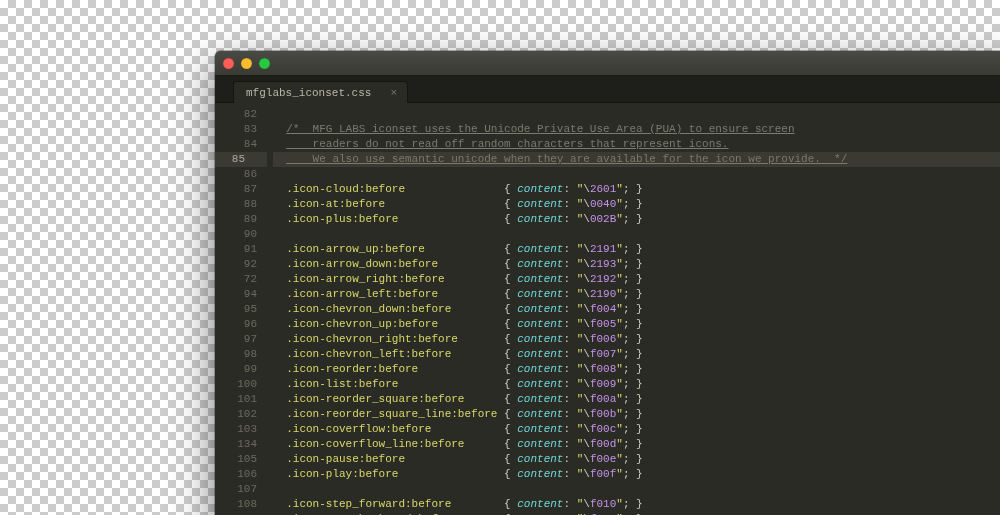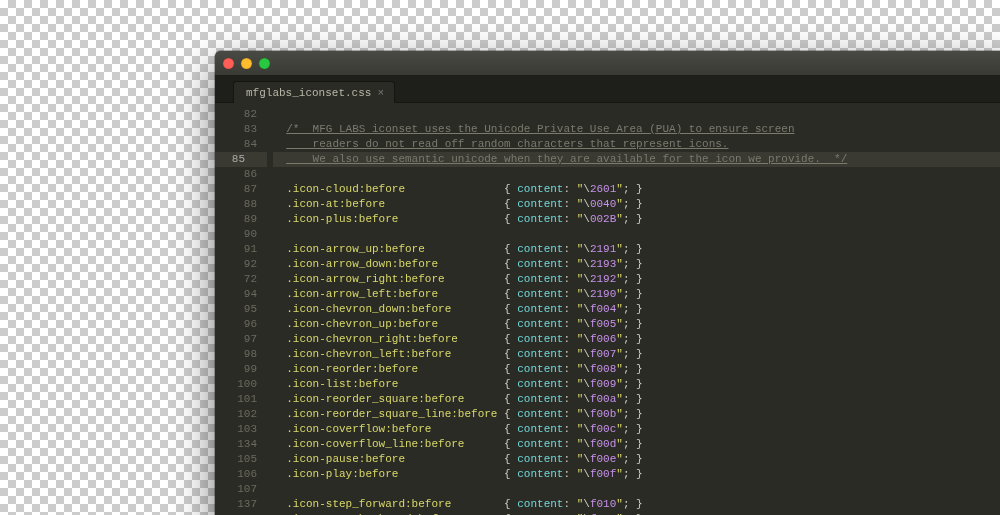--- a/index.html
+++ b/index.html
@@ -58,21 +58,21 @@
     border-bottom:1px solid #15150f;
   }
   .tab {
     background:#2b2b26;
     color:#b8b8a8;
     padding:5px 10px 4px 12px;
     border-radius:4px 4px 0 0;
     font-size:11px;
     display:flex;
     align-items:flex-start;
-    gap:6px;
+    gap:19px;
     border:1px solid #15150f;
     border-bottom:none;
     margin-bottom:-1px;
   }
   .tab .x { color:#777; font-size:11px; }
   .editor {
     flex:1;
     display:flex;
     overflow:hidden;
     background:#2b2b26;
@@ -96,21 +96,21 @@
     white-space:pre;
     color:#ccc;
     position:relative;
     overflow:hidden;
   }
   .code .row { height:15px; }
   .code .row.hl { background:#3a3a32; }
   .cm { color:#7a7a6e;text-decoration:underline; }       
   .sel { color:#d8d86a; }
   .b { color:#cfcfc0; }        
-  .prop { color:#6fd7d7; } 
+  .prop { color:#6fd7d7; font-style:italic; } 
   .str { color:#d8d86a; }      
   .esc { color:#c792ea; }      
   .colon { color:#cfcfc0; }
 </style>
 </head>
 <body>
 
 <div class="checker">
   <div class="window">
 
@@ -150,20 +150,20 @@
           <div>98</div>
           <div>99</div>
           <div>100</div>
           <div>101</div>
           <div>102</div>
           <div>103</div>
           <div>134</div>
           <div>105</div>
           <div>106</div>
           <div>107</div>
-          <div>137</div>
+          <div>108</div>
           <div>109</div>
         </div>
       <div class="code" id="code"><div class="row"> </div><div class="row">  <span class="cm">/*  MFG LABS iconset uses the Unicode Private Use Area (PUA) to ensure screen</span></div><div class="row">  <span class="cm">    readers do not read off random characters that represent icons.</span></div><div class="row hl">  <span class="cm">    We also use semantic unicode when they are available for the icon we provide.  */</span></div><div class="row"> </div><div class="row">  <span class="sel">.icon-cloud:before               </span><span class="b">{ </span><span class="prop">content</span><span class="colon">: </span><span class="str">"</span><span class="b">\</span><span class="esc">2601</span><span class="str">"</span><span class="b">; }</span></div><div class="row">  <span class="sel">.icon-at:before                  </span><span class="b">{ </span><span class="prop">content</span><span class="colon">: </span><span class="str">"</span><span class="b">\</span><span class="esc">0040</span><span class="str">"</span><span class="b">; }</span></div><div class="row">  <span class="sel">.icon-plus:before                </span><span class="b">{ </span><span class="prop">content</span><span class="colon">: </span><span class="str">"</span><span class="b">\</span><span class="esc">002B</span><span class="str">"</span><span class="b">; }</span></div><div class="row"> </div><div class="row">  <span class="sel">.icon-arrow_up:before            </span><span class="b">{ </span><span class="prop">content</span><span class="colon">: </span><span class="str">"</span><span class="b">\</span><span class="esc">2191</span><span class="str">"</span><span class="b">; }</span></div><div class="row">  <span class="sel">.icon-arrow_down:before          </span><span class="b">{ </span><span class="prop">content</span><span class="colon">: </span><span class="str">"</span><span class="b">\</span><span class="esc">2193</span><span class="str">"</span><span class="b">; }</span></div><div class="row">  <span class="sel">.icon-arrow_right:before         </span><span class="b">{ </span><span class="prop">content</span><span class="colon">: </span><span class="str">"</span><span class="b">\</span><span class="esc">2192</span><span class="str">"</span><span class="b">; }</span></div><div class="row">  <span class="sel">.icon-arrow_left:before          </span><span class="b">{ </span><span class="prop">content</span><span class="colon">: </span><span class="str">"</span><span class="b">\</span><span class="esc">2190</span><span class="str">"</span><span class="b">; }</span></div><div class="row">  <span class="sel">.icon-chevron_down:before        </span><span class="b">{ </span><span class="prop">content</span><span class="colon">: </span><span class="str">"</span><span class="b">\</span><span class="esc">f004</span><span class="str">"</span><span class="b">; }</span></div><div class="row">  <span class="sel">.icon-chevron_up:before          </span><span class="b">{ </span><span class="prop">content</span><span class="colon">: </span><span class="str">"</span><span class="b">\</span><span class="esc">f005</span><span class="str">"</span><span class="b">; }</span></div><div class="row">  <span class="sel">.icon-chevron_right:before       </span><span class="b">{ </span><span class="prop">content</span><span class="colon">: </span><span class="str">"</span><span class="b">\</span><span class="esc">f006</span><span class="str">"</span><span class="b">; }</span></div><div class="row">  <span class="sel">.icon-chevron_left:before        </span><span class="b">{ </span><span class="prop">content</span><span class="colon">: </span><span class="str">"</span><span class="b">\</span><span class="esc">f007</span><span class="str">"</span><span class="b">; }</span></div><div class="row">  <span class="sel">.icon-reorder:before             </span><span class="b">{ </span><span class="prop">content</span><span class="colon">: </span><span class="str">"</span><span class="b">\</span><span class="esc">f008</span><span class="str">"</span><span class="b">; }</span></div><div class="row">  <span class="sel">.icon-list:before                </span><span class="b">{ </span><span class="prop">content</span><span class="colon">: </span><span class="str">"</span><span class="b">\</span><span class="esc">f009</span><span class="str">"</span><span class="b">; }</span></div><div class="row">  <span class="sel">.icon-reorder_square:before      </span><span class="b">{ </span><span class="prop">content</span><span class="colon">: </span><span class="str">"</span><span class="b">\</span><span class="esc">f00a</span><span class="str">"</span><span class="b">; }</span></div><div class="row">  <span class="sel">.icon-reorder_square_line:before </span><span class="b">{ </span><span class="prop">content</span><span class="colon">: </span><span class="str">"</span><span class="b">\</span><span class="esc">f00b</span><span class="str">"</span><span class="b">; }</span></div><div class="row">  <span class="sel">.icon-coverflow:before           </span><span class="b">{ </span><span class="prop">content</span><span class="colon">: </span><span class="str">"</span><span class="b">\</span><span class="esc">f00c</span><span class="str">"</span><span class="b">; }</span></div><div class="row">  <span class="sel">.icon-coverflow_line:before      </span><span class="b">{ </span><span class="prop">content</span><span class="colon">: </span><span class="str">"</span><span class="b">\</span><span class="esc">f00d</span><span class="str">"</span><span class="b">; }</span></div><div class="row">  <span class="sel">.icon-pause:before               </span><span class="b">{ </span><span class="prop">content</span><span class="colon">: </span><span class="str">"</span><span class="b">\</span><span class="esc">f00e</span><span class="str">"</span><span class="b">; }</span></div><div class="row">  <span class="sel">.icon-play:before                </span><span class="b">{ </span><span class="prop">content</span><span class="colon">: </span><span class="str">"</span><span class="b">\</span><span class="esc">f00f</span><span class="str">"</span><span class="b">; }</span></div><div class="row"> </div><div class="row">  <span class="sel">.icon-step_forward:before        </span><span class="b">{ </span><span class="prop">content</span><span class="colon">: </span><span class="str">"</span><span class="b">\</span><span class="esc">f010</span><span class="str">"</span><span class="b">; }</span></div><div class="row">  <span class="sel">.icon-step_backward:before       </span><span class="b">{ </span><span class="prop">content</span><span class="colon">: </span><span class="str">"</span><span class="b">\</span><span class="esc">f011</span><span class="str">"</span><span class="b">; }</span></div></div>
     </div>
 
   </div>
 </div>
 
 </body></html>

